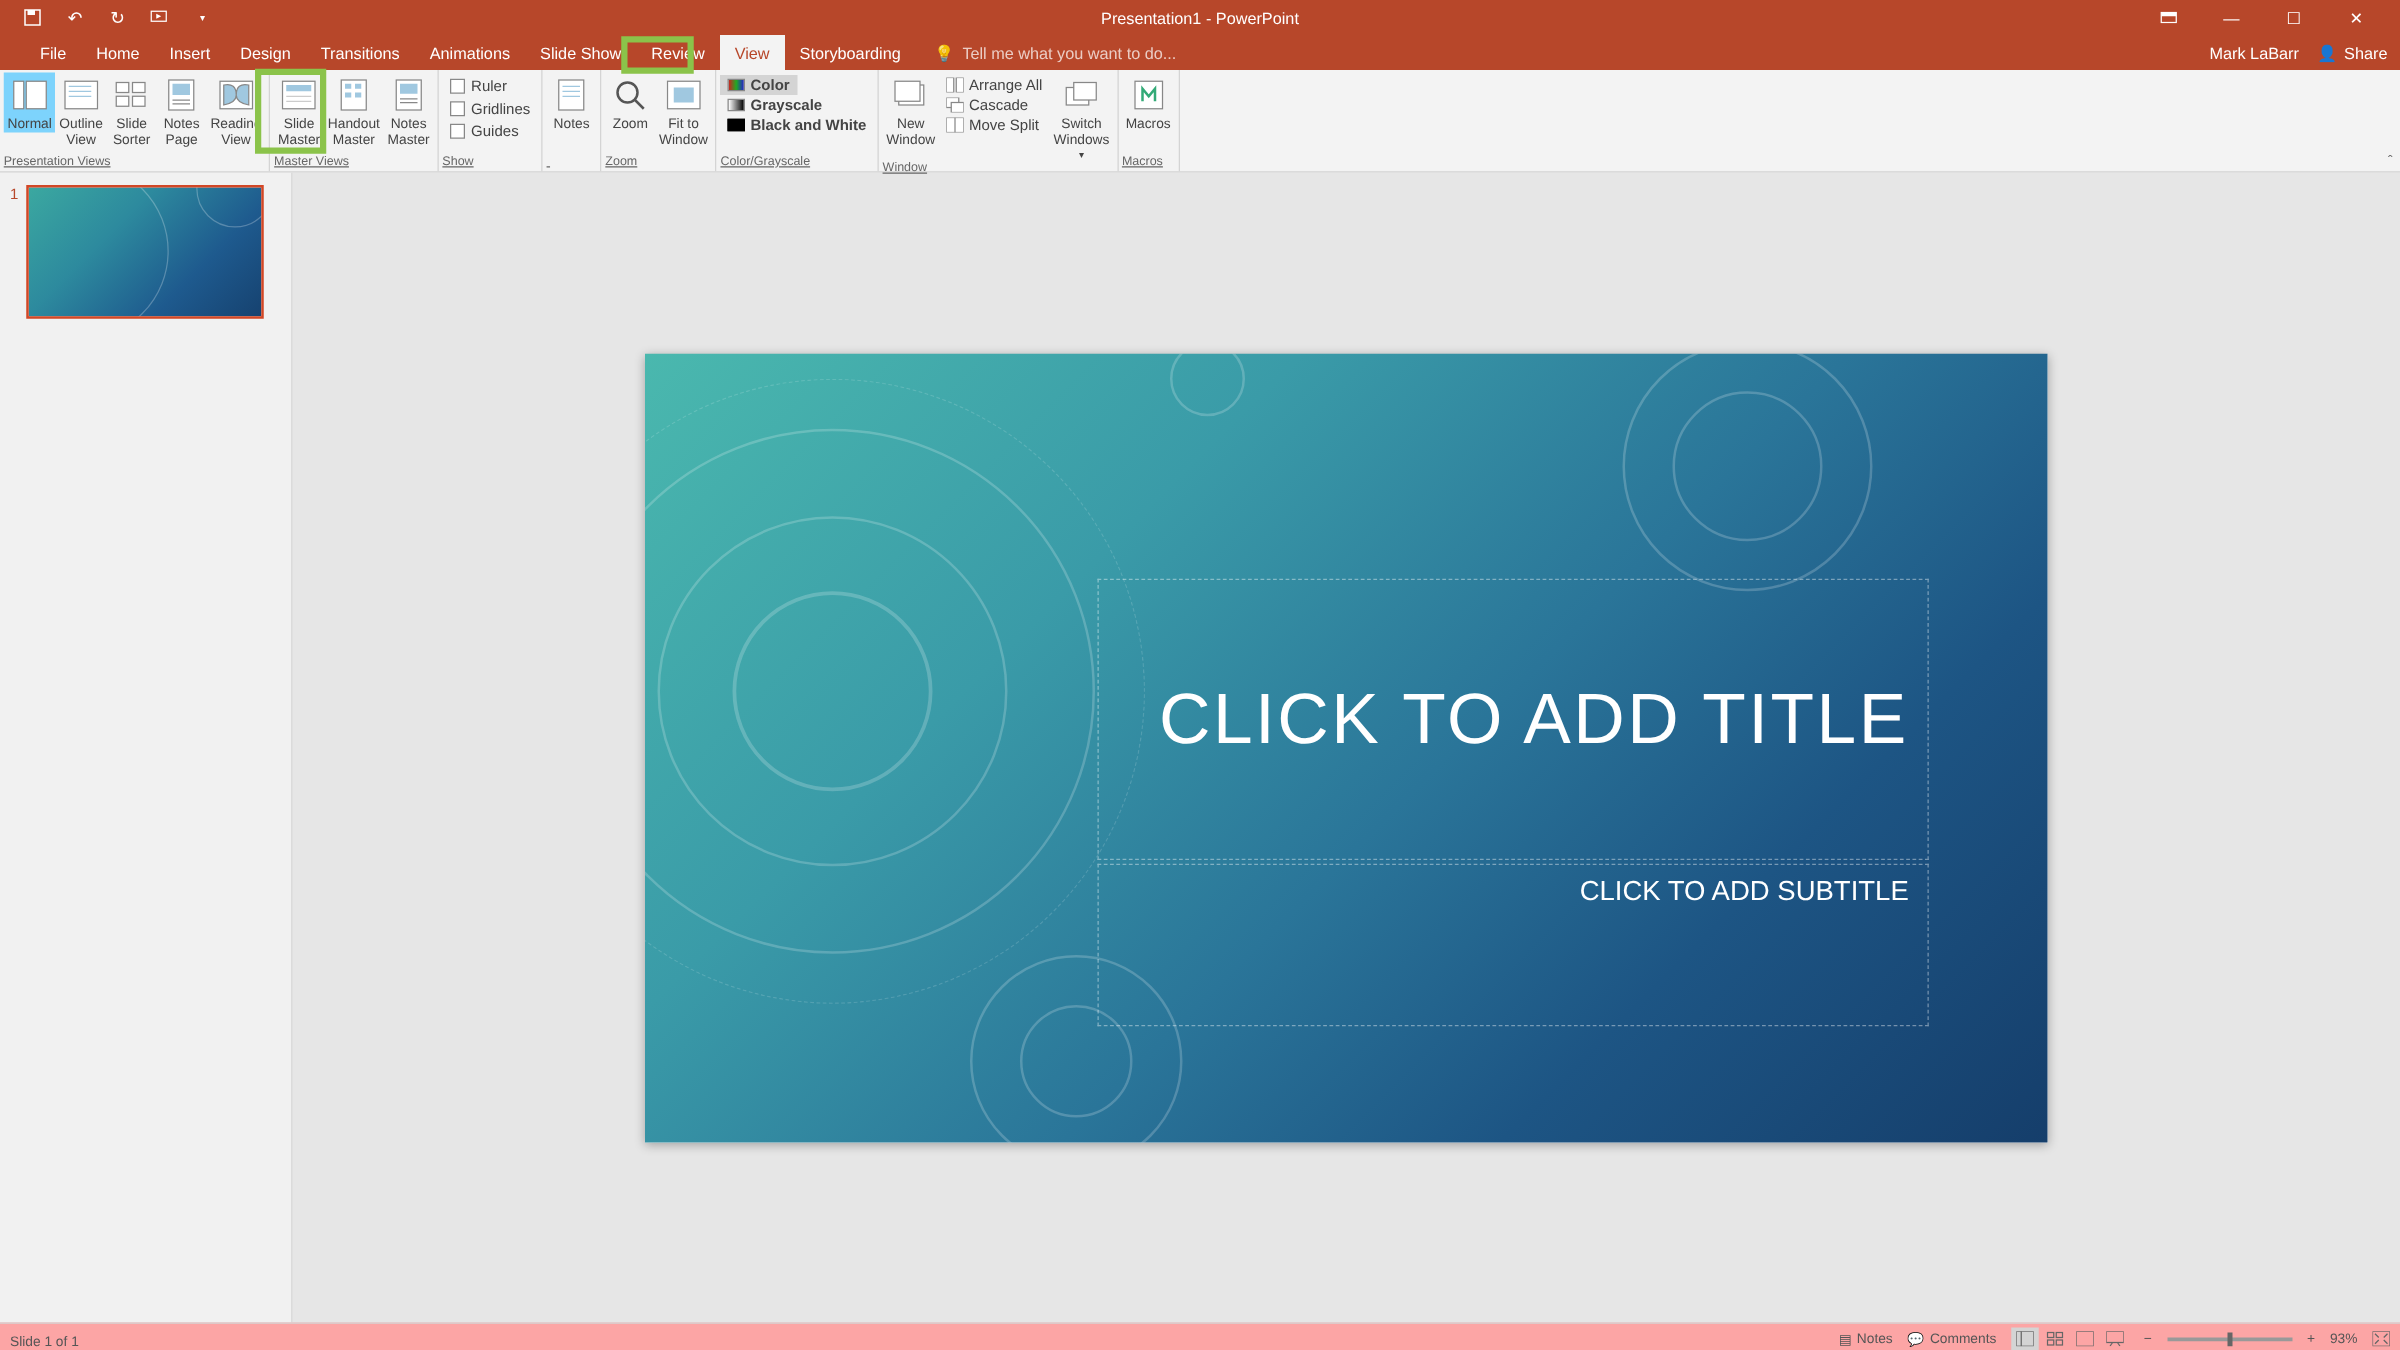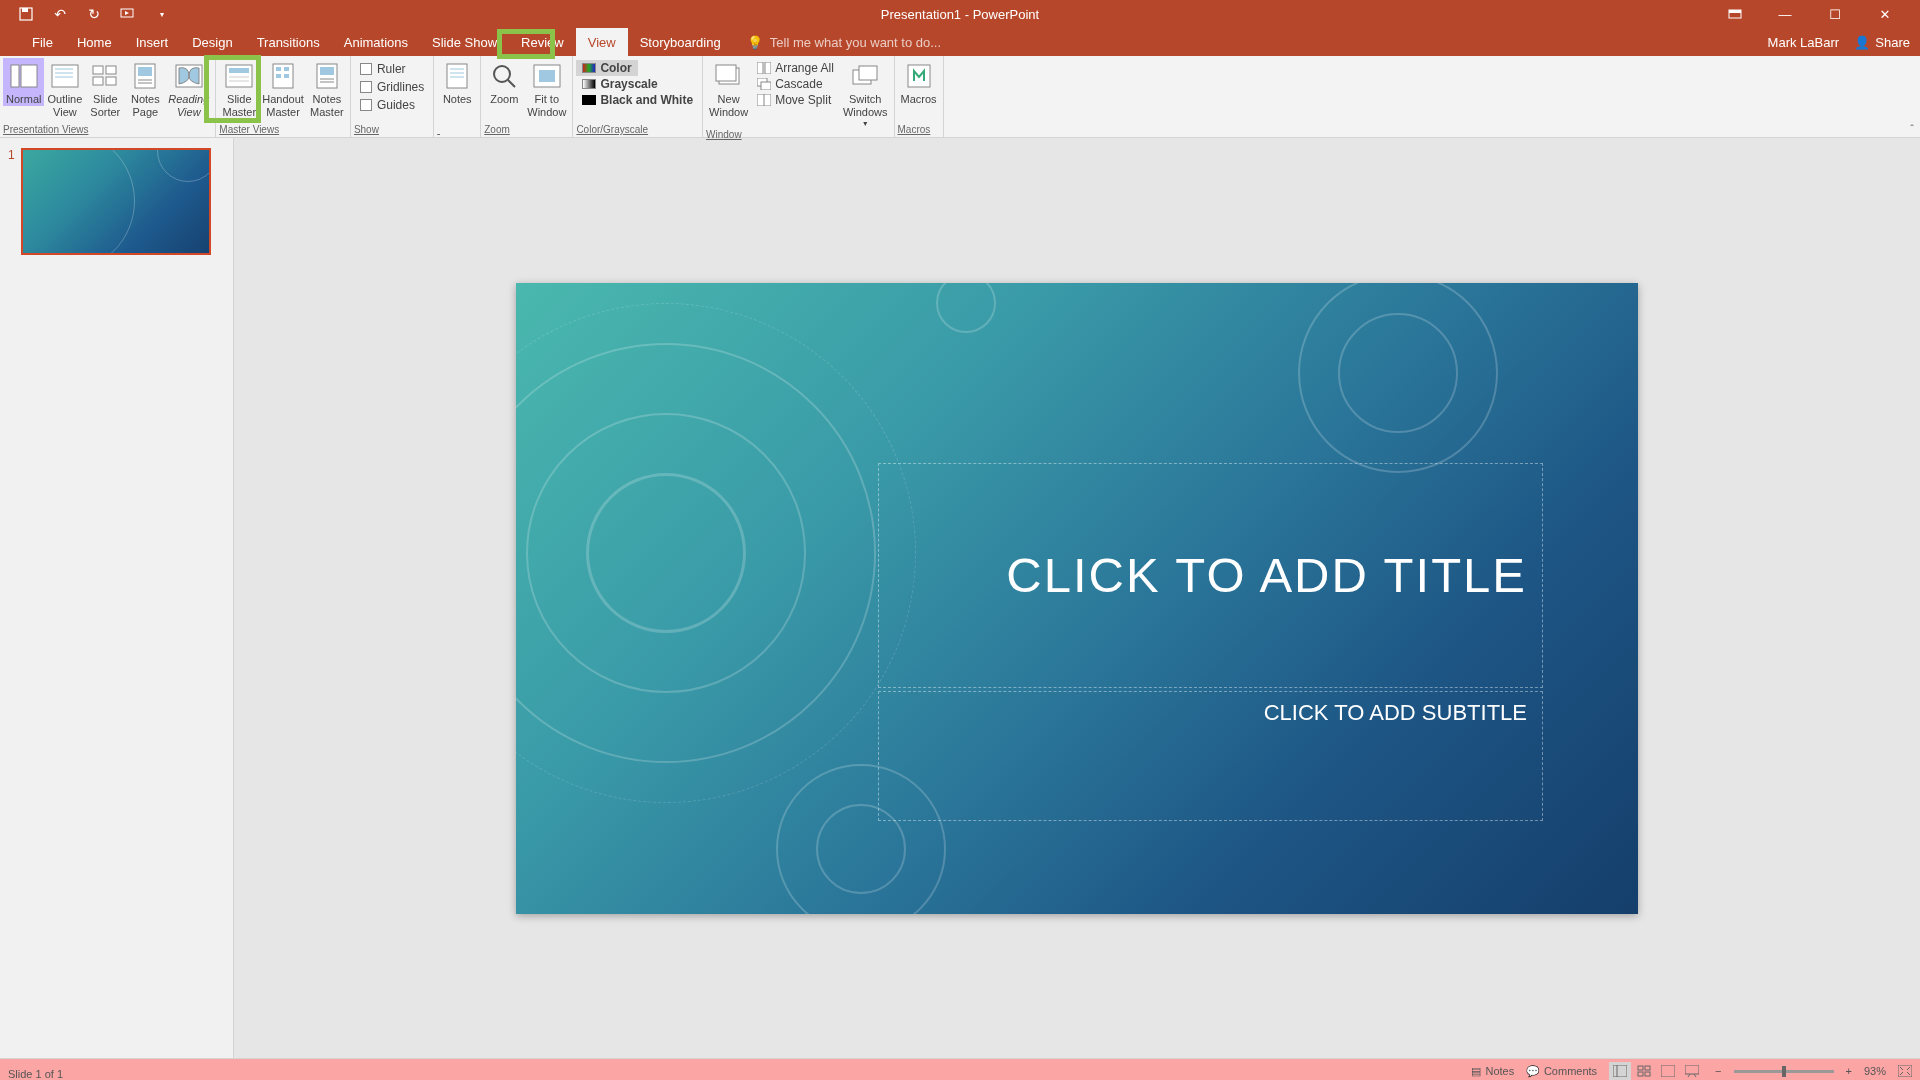--- a/index.html
+++ b/index.html
@@ -22,21 +22,21 @@
 .tellme input::placeholder { color: #fff; opacity: 0.85; }
 .tabs-right { position: absolute; right: 10px; display: flex; align-items: center; gap: 15px; }
 .share-btn { display: flex; align-items: center; gap: 5px; }
 
 
 .ribbon { background: #f3f3f3; height: 82px; border-bottom: 1px solid #d4d4d4; display: flex; position: relative; }
 .ribbon-group { border-right: 1px solid #d4d4d4; display: flex; flex-direction: column; padding: 2px 3px 0 3px; }
 .ribbon-group-items { display: flex; flex: 1; align-items: flex-start; }
 .ribbon-group-label { font-size: 10px; color: #666; text-align: left; padding-bottom: 2px; position: relative; text-decoration: underline; }
 .rbtn { display: flex; flex-direction: column; align-items: center; justify-content: flex-start; padding: 3px 3px 0 3px; font-size: 11px; color: #444; text-align: center; line-height: 1.2; cursor: pointer; min-width: 40px; }
-.rbtn.selected { background: #c4b5fd; }
+.rbtn.selected { background: #7dd3fc; }
 .rbtn-icon { width: 32px; height: 30px; display: flex; align-items: center; justify-content: center; margin-bottom: 2px; }
 .chk-row { display: flex; align-items: center; gap: 5px; font-size: 12px; color: #444; padding: 2px 6px; }
 .chk { width: 12px; height: 12px; border: 1px solid #888; background: #fff; }
 .sm-row { display: flex; align-items: center; gap: 4px; font-size: 12px; color: #444; padding: 1px 6px; cursor: pointer; }
 .color-sw { width: 14px; height: 10px; border: 1px solid #888; }
 .ribbon-collapse { position: absolute; right: 6px; bottom: 2px; font-size: 11px; color: #666; }
 
 
 .hl-view { position: absolute; left: 497px; top: 29px; width: 58px; height: 30px; border: 5px solid #8bc34a; pointer-events: none; z-index: 50; }
 .hl-slidemaster { position: absolute; left: 204px; top: 55px; width: 57px; height: 68px; border: 5px solid #8bc34a; pointer-events: none; z-index: 50; }
@@ -56,21 +56,21 @@
 .slide .c1 { width: 420px; height: 420px; left: -60px; top: 60px; }
 .slide .c2 { width: 280px; height: 280px; left: 10px; top: 130px; }
 .slide .c3 { width: 160px; height: 160px; left: 70px; top: 190px; border-width: 3px; }
 .slide .c4 { width: 200px; height: 200px; right: 140px; top: -10px; }
 .slide .c5 { width: 120px; height: 120px; right: 180px; top: 30px; }
 .slide .c6 { width: 170px; height: 170px; left: 260px; bottom: -20px; }
 .slide .c7 { width: 90px; height: 90px; left: 300px; bottom: 20px; }
 .slide .c8 { width: 60px; height: 60px; left: 420px; top: -10px; }
 .dial-ticks { position: absolute; width: 500px; height: 500px; left: -100px; top: 20px; border: 1px dashed rgba(255,255,255,0.15); border-radius: 50%; }
 .title-box { position: absolute; right: 95px; top: 180px; width: 665px; height: 225px; border: 1px dashed rgba(255,255,255,0.4); display: flex; align-items: center; justify-content: flex-end; padding: 10px 15px; }
-.title-box span { color: #fff; font-size: 49px; font-weight: 300; letter-spacing: 2px; }
+.title-box span { color: #fff; font-size: 57px; font-weight: 300; letter-spacing: 2px; }
 .subtitle-box { position: absolute; right: 95px; top: 408px; width: 665px; height: 130px; border: 1px dashed rgba(255,255,255,0.4); padding: 8px 15px; text-align: right; }
 .subtitle-box span { color: #fff; font-size: 22px; font-weight: 300; }
 
 
 .statusbar { position: absolute; bottom: 0; left: 0; right: 0; height: 22px; background: #fca5a5; border-top: 1px solid #d4d4d4; display: flex; align-items: flex-end; font-size: 11px; color: #555; padding: 0 8px; }
 .status-left { flex: 1; }
 .status-right { display: flex; align-items: center; gap: 12px; }
 .view-btns { display: flex; gap: 2px; }
 .vbtn { width: 22px; height: 18px; display: flex; align-items: center; justify-content: center; cursor: pointer; }
 .vbtn.active { background: #d4d4d4; }
@@ -189,21 +189,21 @@
         <span style="white-space:pre-line;">Notes
 Page</span>
       </div>
       <div class="rbtn">
         <div class="rbtn-icon">
             <svg width="28" height="24">
               <rect x="1" y="1" width="26" height="22" fill="#fff" stroke="#888"></rect>
               <path d="M4 4 Q14 2 14 12 Q14 2 24 4 L24 20 Q14 18 14 12 Q14 18 4 20 Z" fill="#a0c8e0" stroke="#888"></path>
             </svg>
           </div>
-        <span style="white-space:pre-line;font-style:italic;">Reading
+        <span style="white-space:pre-line;">Reading
 View</span>
       </div>
     </div>
     <div class="ribbon-group-label">Presentation Views</div>
   </div>
 
   <div class="ribbon-group">
     <div class="ribbon-group-items">
       <div class="rbtn">
         <div class="rbtn-icon">

